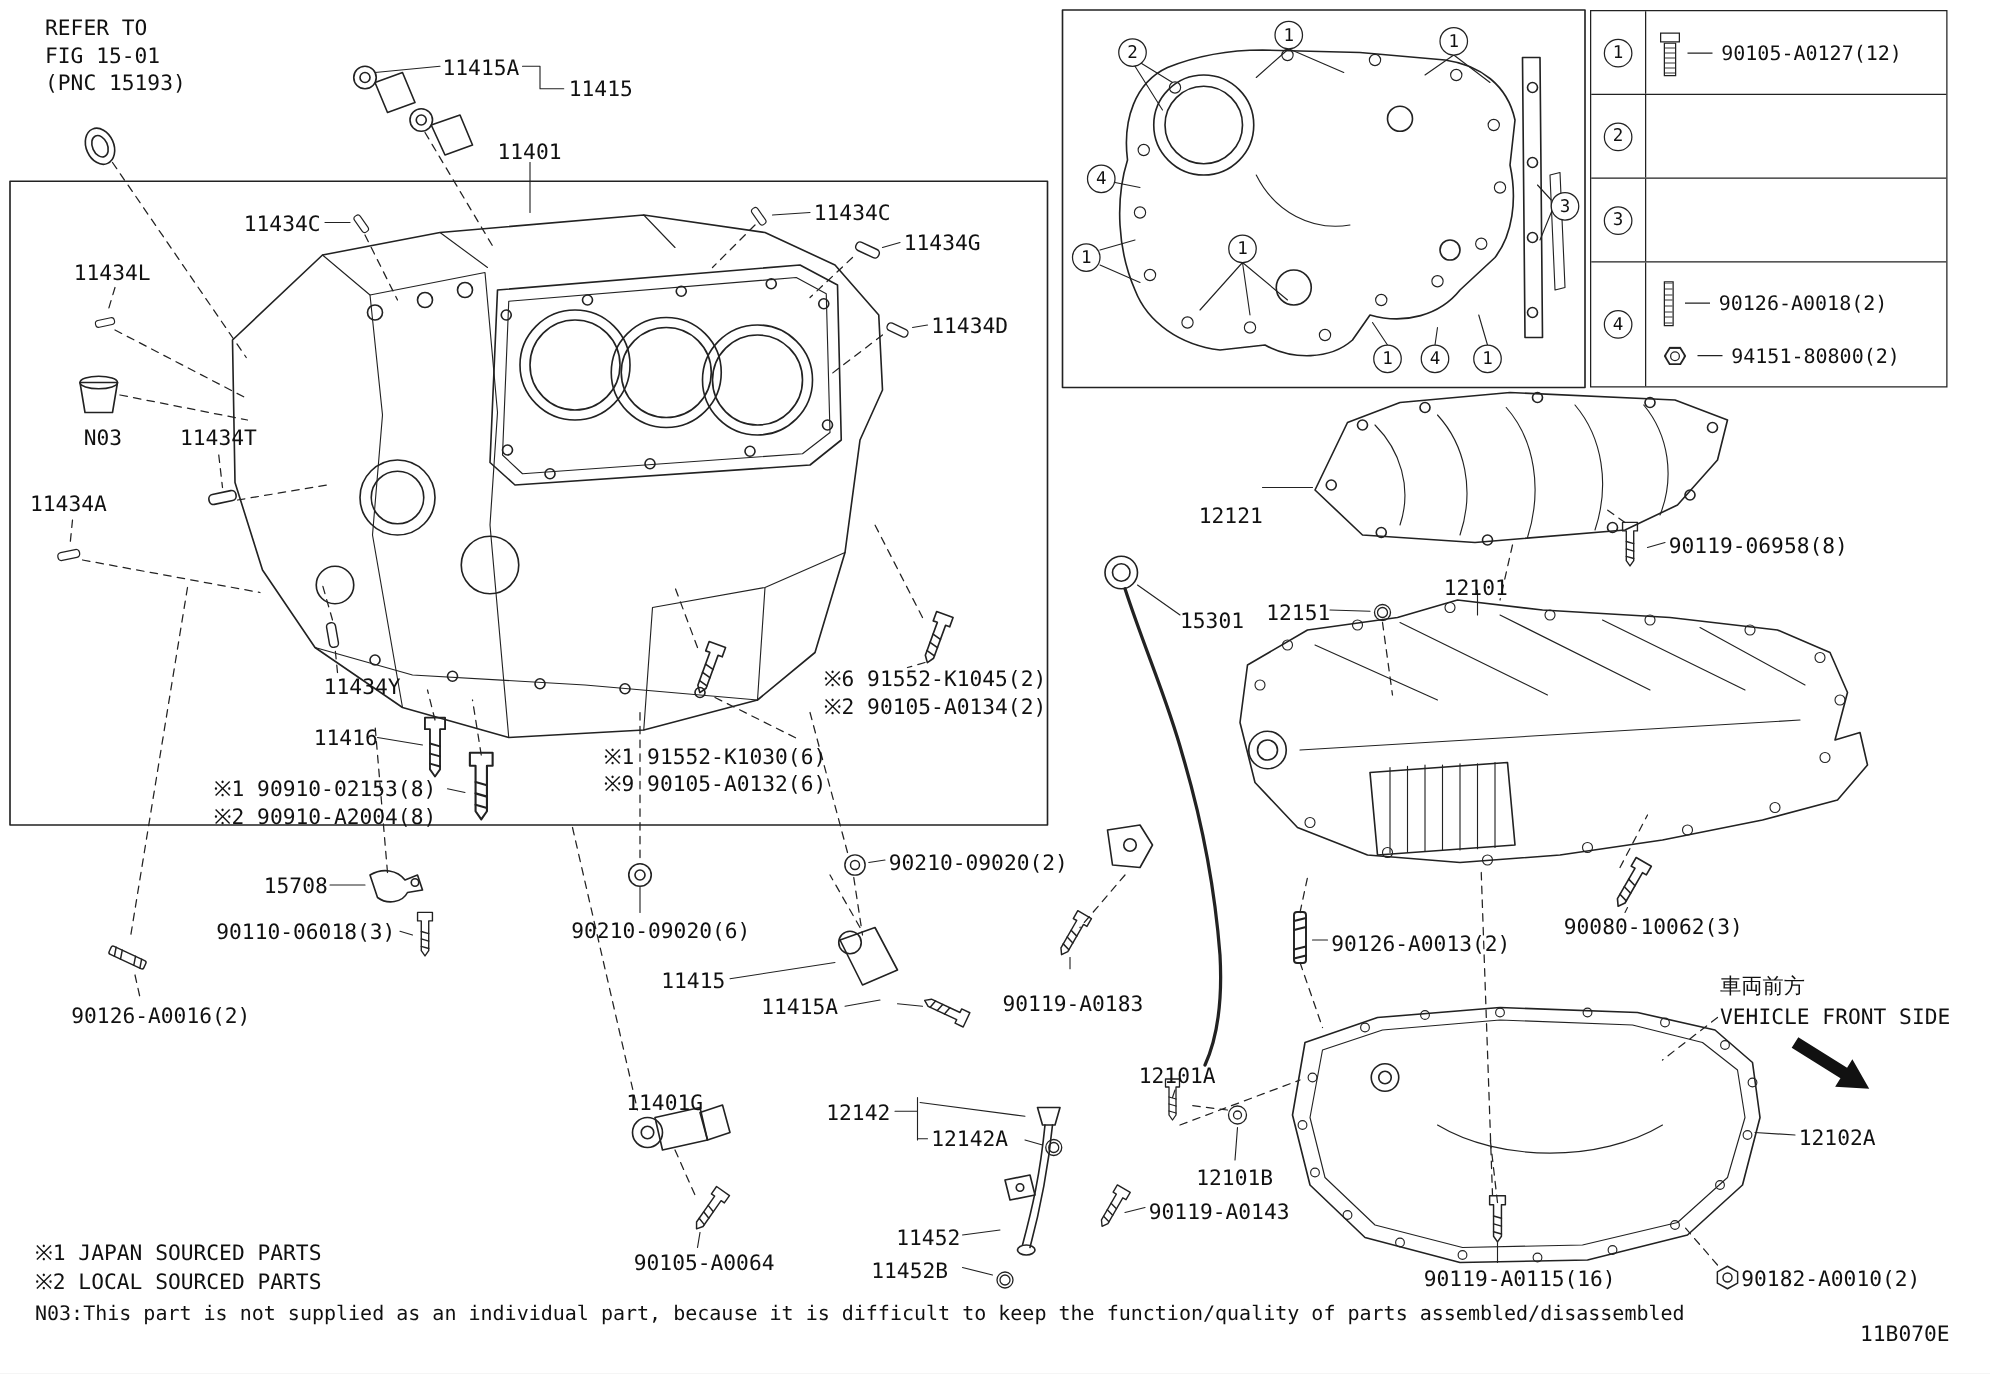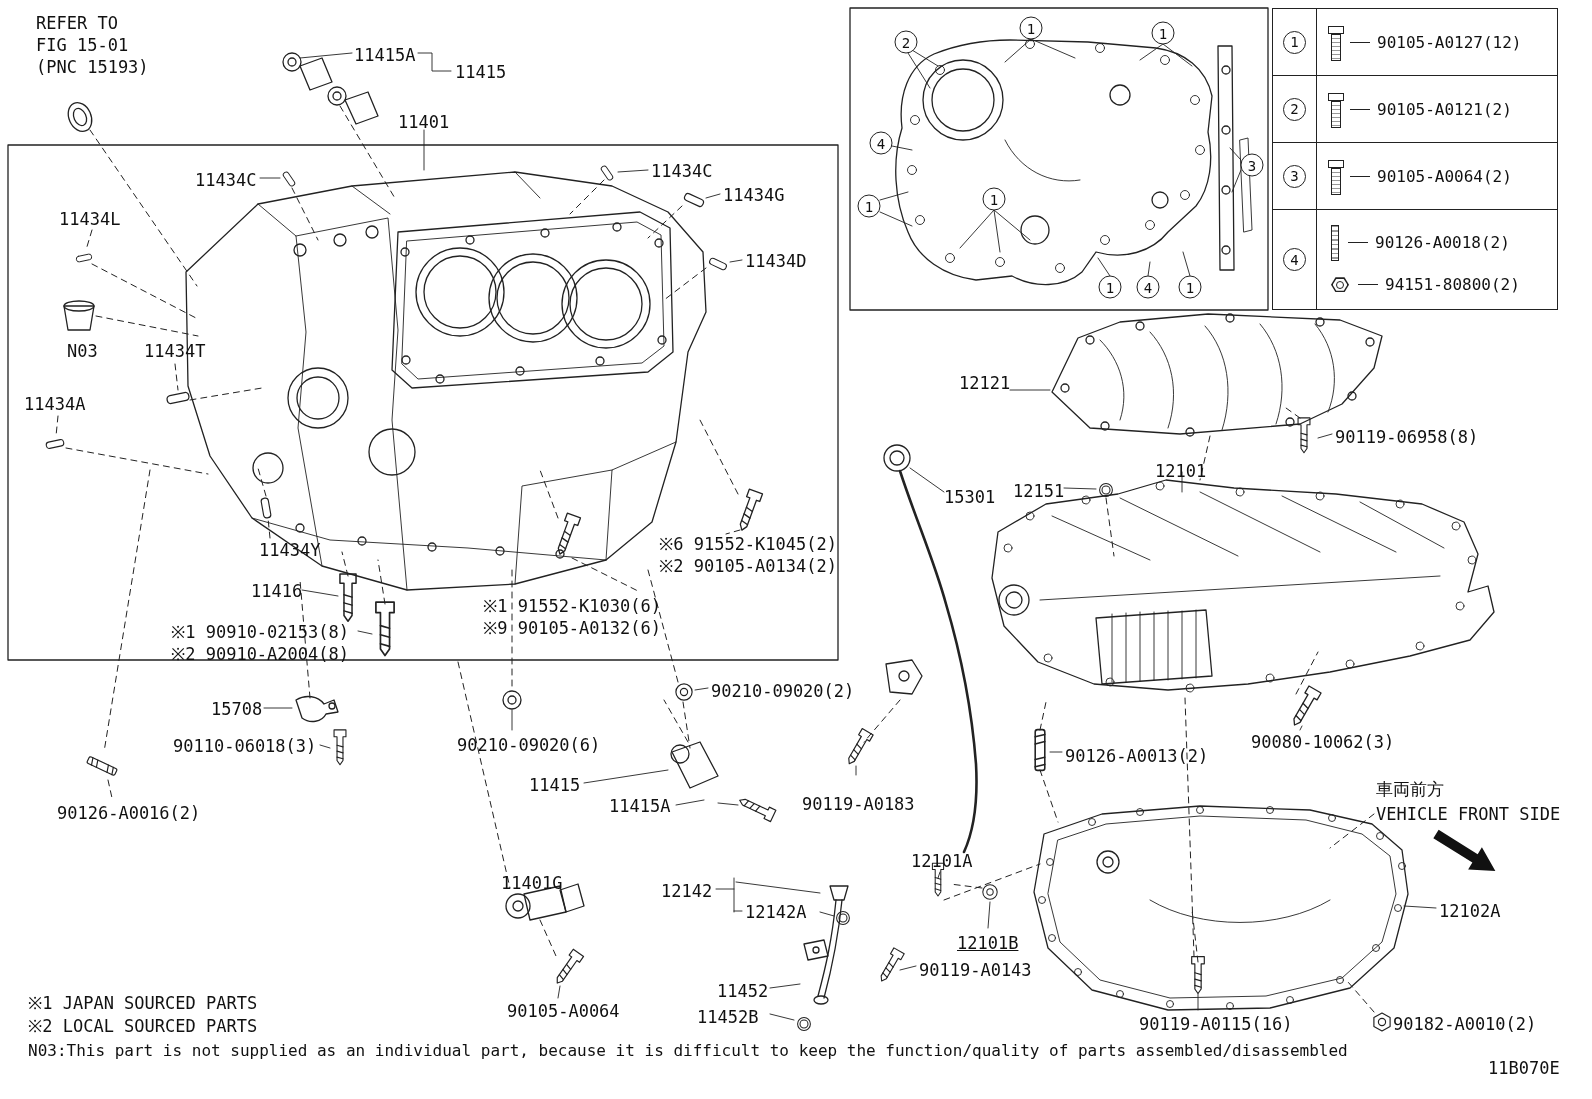--- a/index.html
+++ b/index.html
@@ -432,38 +432,24 @@
               <span class="fi fi-bolt"></span>
               <span class="ft-tie"></span>
               <span class="ft-num">90105-A0127(12)</span>
             </div>
           </div>
         </div>
         <div class="ft-row">
           <div class="ft-idx">
             <div class="callout">2</div>
           </div>
-          <div class="ft-parts">
-            <div class="ft-part">
-              <span class="fi fi-bolt"></span>
-              <span class="ft-tie"></span>
-              <span class="ft-num">90105-A0121(2)</span>
-            </div>
-          </div>
         </div>
         <div class="ft-row">
           <div class="ft-idx">
             <div class="callout">3</div>
-          </div>
-          <div class="ft-parts">
-            <div class="ft-part">
-              <span class="fi fi-bolt"></span>
-              <span class="ft-tie"></span>
-              <span class="ft-num">90105-A0064(2)</span>
-            </div>
           </div>
         </div>
         <div class="ft-row">
           <div class="ft-idx">
             <div class="callout">4</div>
           </div>
           <div class="ft-parts">
             <div class="ft-part">
               <span class="fi fi-stud"></span>
               <span class="ft-tie"></span>
@@ -502,30 +488,30 @@
       <div class="part-label" style="left: 211px; top: 698px;">15708</div>
       <div class="part-label" style="left: 173px; top: 735px;">90110-06018(3)</div>
       <div class="part-label" style="left: 57px; top: 802px;">90126-A0016(2)</div>
       <div class="part-label" style="left: 711px; top: 680px;">90210-09020(2)</div>
       <div class="part-label" style="left: 457px; top: 734px; text-align: right;">90210-09020(6)</div>
       <div class="part-label" style="left: 529px; top: 774px;">11415</div>
       <div class="part-label" style="left: 609px; top: 795px;">11415A</div>
       <div class="part-label" style="left: 802px; top: 777px; margin-top: 16px;">90119-A0183</div>
       <div class="part-label" style="left: 501px; top: 872px;">11401G</div>
       <div class="part-label" style="left: 507px; top: 1000px;">90105-A0064</div>
-      <div class="part-label" style="left: 959px; top: 372px;">12121</div>
+      <div class="part-label" style="left: 959px; top: 402px;">12121</div>
       <div class="part-label" style="left: 1335px; top: 426px;">90119-06958(8)</div>
       <div class="part-label" style="left: 1155px; top: 460px;">12101</div>
       <div class="part-label" style="left: 1013px; top: 480px;">12151</div>
       <div class="part-label" style="left: 944px; top: 486px;">15301</div>
       <div class="part-label" style="left: 1251px; top: 731px;">90080-10062(3)</div>
       <div class="part-label" style="left: 1065px; top: 745px;">90126-A0013(2)</div>
       <div class="part-label" style="left: 1439px; top: 900px;">12102A</div>
       <div class="part-label" style="left: 911px; top: 850px;">12101A</div>
-      <div class="part-label" style="left: 957px; top: 932px; text-decoration: underline;">12101B</div>
+      <div class="part-label" style="left: 957px; top: 932px;">12101B</div>
       <div class="part-label" style="left: 661px; top: 880px;">12142</div>
       <div class="part-label" style="left: 745px; top: 901px;">12142A</div>
       <div class="part-label" style="left: 717px; top: 980px;">11452</div>
       <div class="part-label" style="left: 697px; top: 1006px;">11452B</div>
       <div class="part-label" style="left: 919px; top: 959px;">90119-A0143</div>
       <div class="part-label" style="left: 1139px; top: 1013px;">90119-A0115(16)</div>
       <div class="part-label" style="left: 1393px; top: 1013px;">90182-A0010(2)</div>
       <div class="callout diagram-callout" style="left: 906px; top: 42px;">2</div>
       <div class="callout diagram-callout" style="left: 1031px; top: 28px;">1</div>
       <div class="callout diagram-callout" style="left: 1163px; top: 33px;">1</div>

